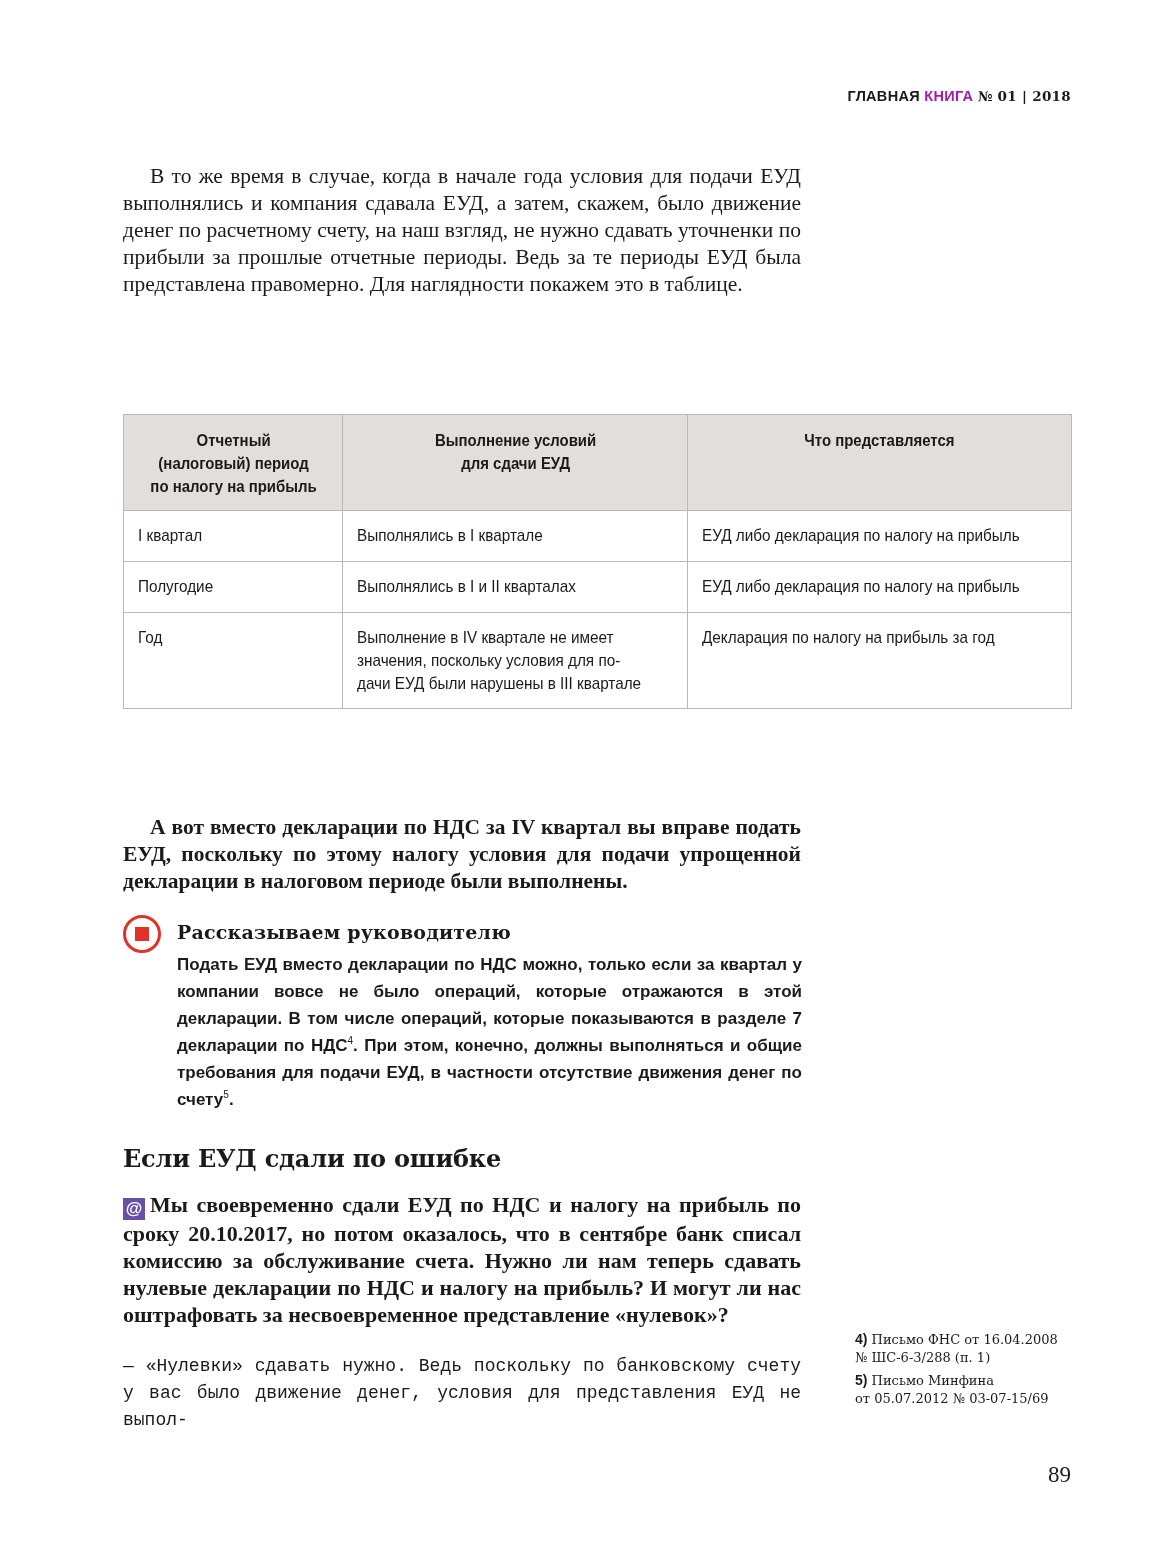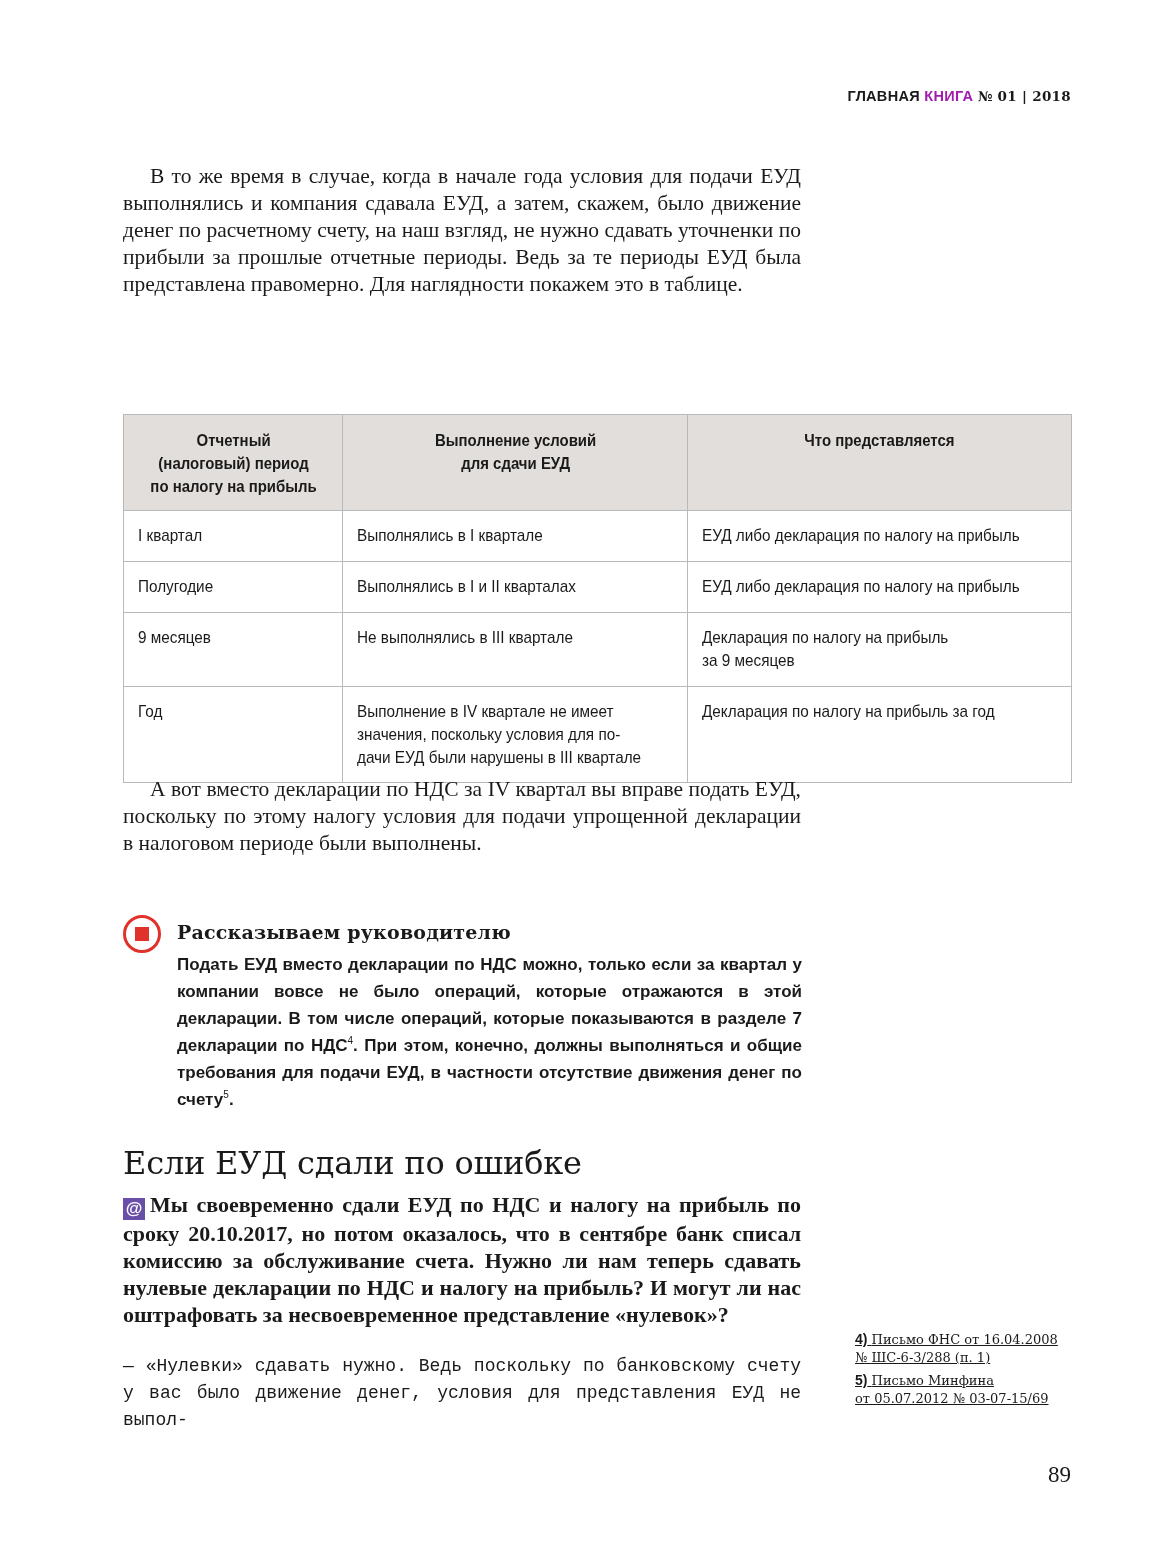--- a/index.html
+++ b/index.html
@@ -53,21 +53,21 @@
     .callout-body {
       position: absolute; left: 177px; top: 951px; width: 625px;
       font-family: Liberation Sans, sans-serif; font-weight: bold; font-size: 17px; line-height: 27px;
       text-align: justify;
     }
     .callout-body p { margin: 0; }
     sup { font-size: 10px; vertical-align: 7px; line-height: 0; font-weight: normal; }
 
     .section-title {
       position: absolute; left: 123px; top: 1144px;
-      font-family: "DejaVu Serif", serif; font-weight: normal; font-size: 32px; letter-spacing: -0.2px;
+      font-family: "DejaVu Serif", serif; font-weight: bold; font-size: 24px; letter-spacing: -0.2px;
     }
     .question {
       position: absolute; left: 123px; top: 1191px; width: 678px;
       font-family: "Liberation Serif", serif; font-weight: bold; font-size: 22px; line-height: 27px;
       text-align: justify;
     }
     .question p { margin: 0; }
     .at-badge {
       display: inline-block; width: 22px; height: 22px; background: #6a4fa8; color: #fff;
       font-family: "Liberation Sans", sans-serif; font-size: 17px; line-height: 22px; text-align: center;
@@ -76,21 +76,21 @@
     .answer {
       position: absolute; left: 123px; top: 1353px; width: 678px;
       font-family: Liberation Mono, monospace; font-size: 18px; line-height: 27px; text-align: justify;
     }
     .answer p { margin: 0; }
 
     .footnotes {
       position: absolute; left: 855px; top: 1330px; width: 220px;
       font-family: "DejaVu Serif", serif; font-size: 13px; line-height: 18px; color: #1a1a1a;
     }
-    .footnotes .fn { margin-bottom: 4px; text-decoration: underline; }
+    .footnotes .fn { margin-bottom: 4px; }
     .footnotes b { font-family: "Liberation Sans", sans-serif; font-weight: bold; font-size: 14px; }
 
     .page-number {
       position: absolute; right: 92px; top: 1462px;
       font-family: "Liberation Serif", serif; font-size: 23px; text-align: right;
     }
   </style>
 </head>
 <body>
 
@@ -134,38 +134,31 @@
     <tr class="r1">
       <td><span class="cond">I квартал</span></td>
       <td><span class="cond">Выполнялись в I квартале</span></td>
       <td><span class="cond">ЕУД либо декларация по налогу на прибыль</span></td>
     </tr>
     <tr class="r2">
       <td><span class="cond">Полугодие</span></td>
       <td><span class="cond">Выполнялись в I и II кварталах</span></td>
       <td><span class="cond">ЕУД либо декларация по налогу на прибыль</span></td>
     </tr>
-    <tr class="r3">
-      <td><span class="cond">9 месяцев</span></td>
-      <td><span class="cond">Не выполнялись в III квартале</span></td>
-      <td>
-        <span class="cond"><span>Декларация по налогу на прибыль</span><br><span>за 9 месяцев</span></span>
-      </td>
-    </tr>
     <tr class="r4">
       <td><span class="cond">Год</span></td>
       <td>
         <span class="cond"><span>Выполнение в IV квартале не имеет</span><br><span>значения, поскольку условия для по-</span><br><span>дачи ЕУД были нарушены в III квартале</span></span>
       </td>
       <td><span class="cond">Декларация по налогу на прибыль за год</span></td>
     </tr>
   </tbody>
 </table>
 
-<div class="body-text" style="top:776px;">
+<div class="body-text" style="top:814px;font-weight:bold;">
   <p class="indent">А вот вместо декларации по НДС за IV квартал вы вправе подать ЕУД, поскольку по этому налогу условия для подачи упрощенной декларации в налоговом периоде были выполнены.</p>
 </div>
 
 <div class="callout-icon">
     <div class="sq"></div>
   </div>
 <div class="callout-title">Рассказываем руководителю</div>
 <div class="callout-body">
   <p><span>Подать ЕУД вместо декларации по НДС можно, только если за квартал у компании вовсе не было операций, которые отражаются в этой декларации. В том числе операций, которые показываются в разделе 7 декларации по НДС</span><sup>4</sup><span>. При этом, конечно, должны выполняться и общие требования для подачи ЕУД, в частности отсутствие движения денег по счету</span><sup>5</sup><span>.</span></p>
 </div>

